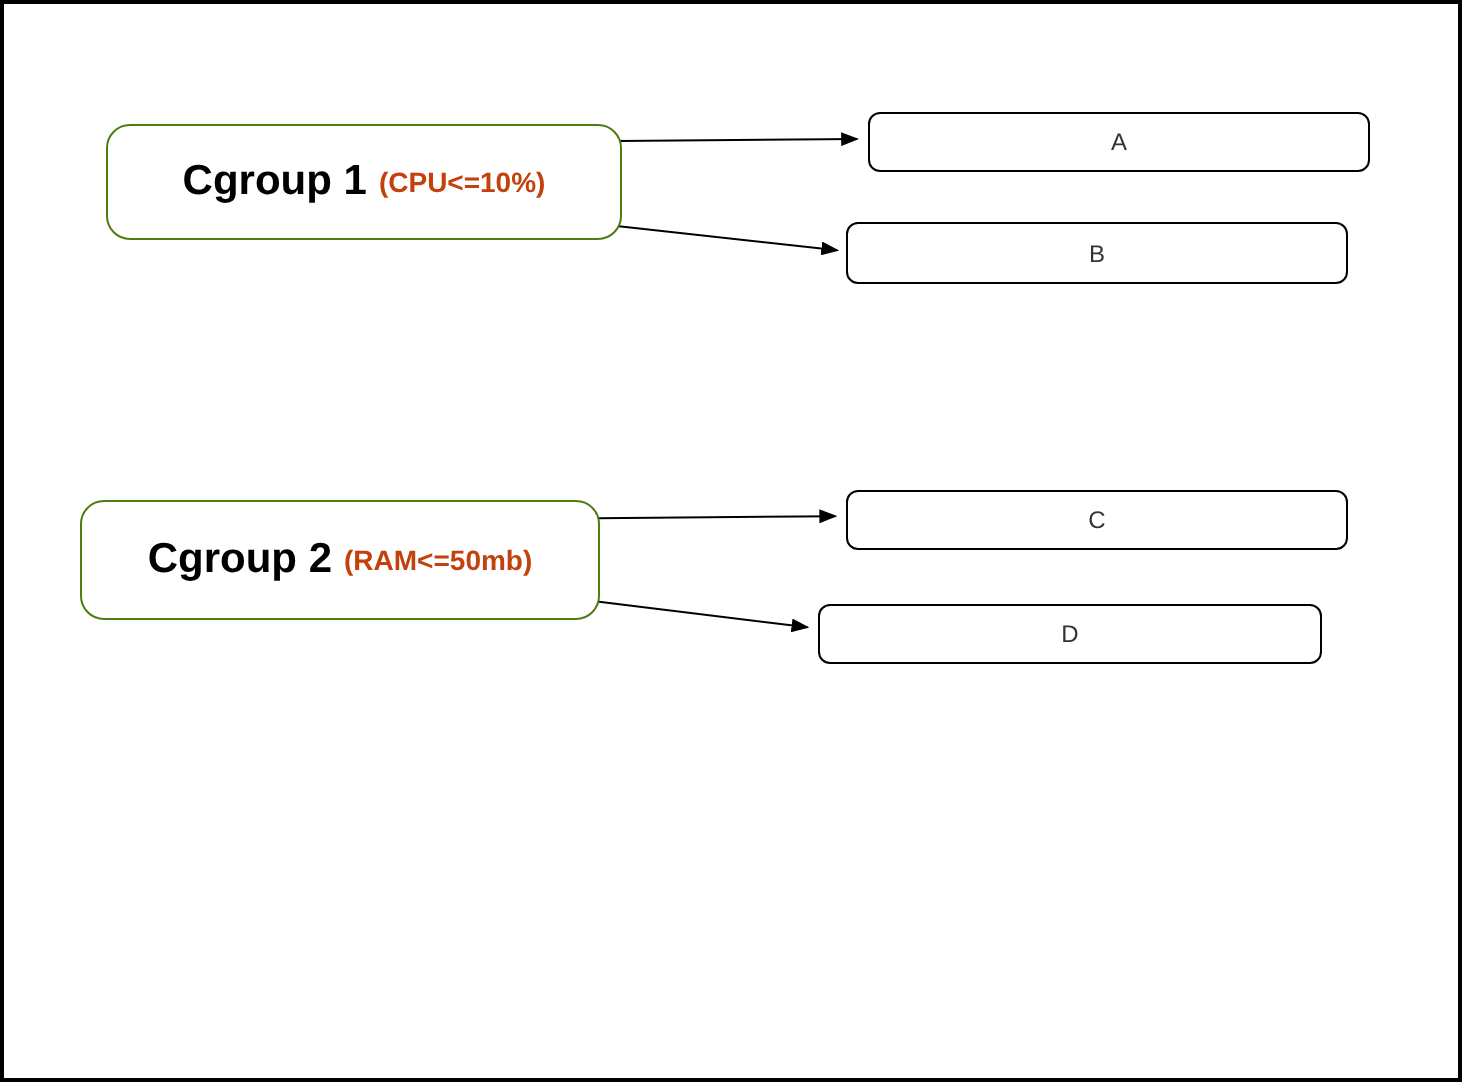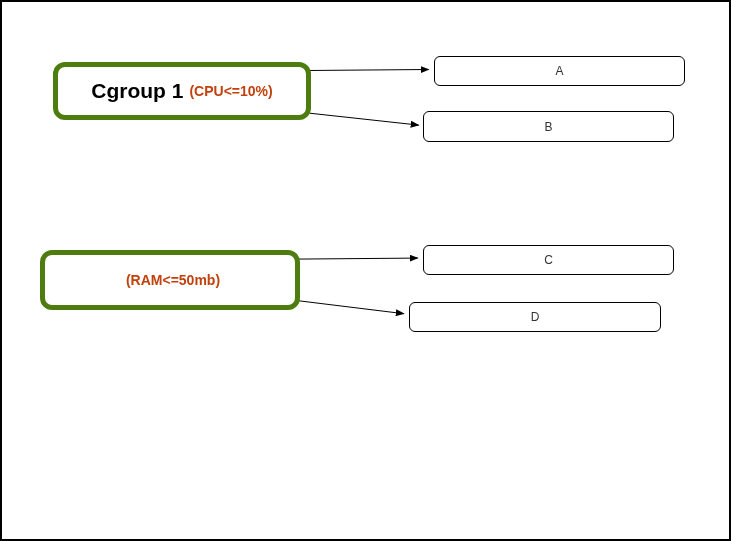--- a/index.html
+++ b/index.html
@@ -21,21 +21,21 @@
     position: absolute;
     left: 0;
     top: 0;
     width: 100%;
     height: 100%;
     pointer-events: none;
   }
   .group-node {
     position: absolute;
     box-sizing: border-box;
-    border: 5px solid #4d7c0f;
+    border: 1px solid #4d7c0f;
     border-radius: 12px;
     background: #ffffff;
     display: flex;
     align-items: center;
     justify-content: center;
     white-space: nowrap;
   }
   .group-node .group-label {
     font-size: 21px;
     font-weight: bold;
@@ -82,20 +82,21 @@
     <line x1="298" y1="259" x2="418" y2="258" stroke="#000000" stroke-width="1" marker-end="url(#arrowhead)"></line>
     <line x1="298" y1="301" x2="404" y2="314" stroke="#000000" stroke-width="1" marker-end="url(#arrowhead)"></line>
   </svg>
 
   <div class="group-node" id="cgroup1">
     <span class="group-label">Cgroup 1</span>
     <span class="group-constraint">(CPU&lt;=10%)</span>
   </div>
 
   <div class="group-node" id="cgroup2">
+    <span class="group-label">Cgroup 2</span>
     <span class="group-constraint">(RAM&lt;=50mb)</span>
   </div>
 
   <div class="process-node" id="proc-a">
     <span>A</span>
   </div>
 
   <div class="process-node" id="proc-b">
     <span>B</span>
   </div>

